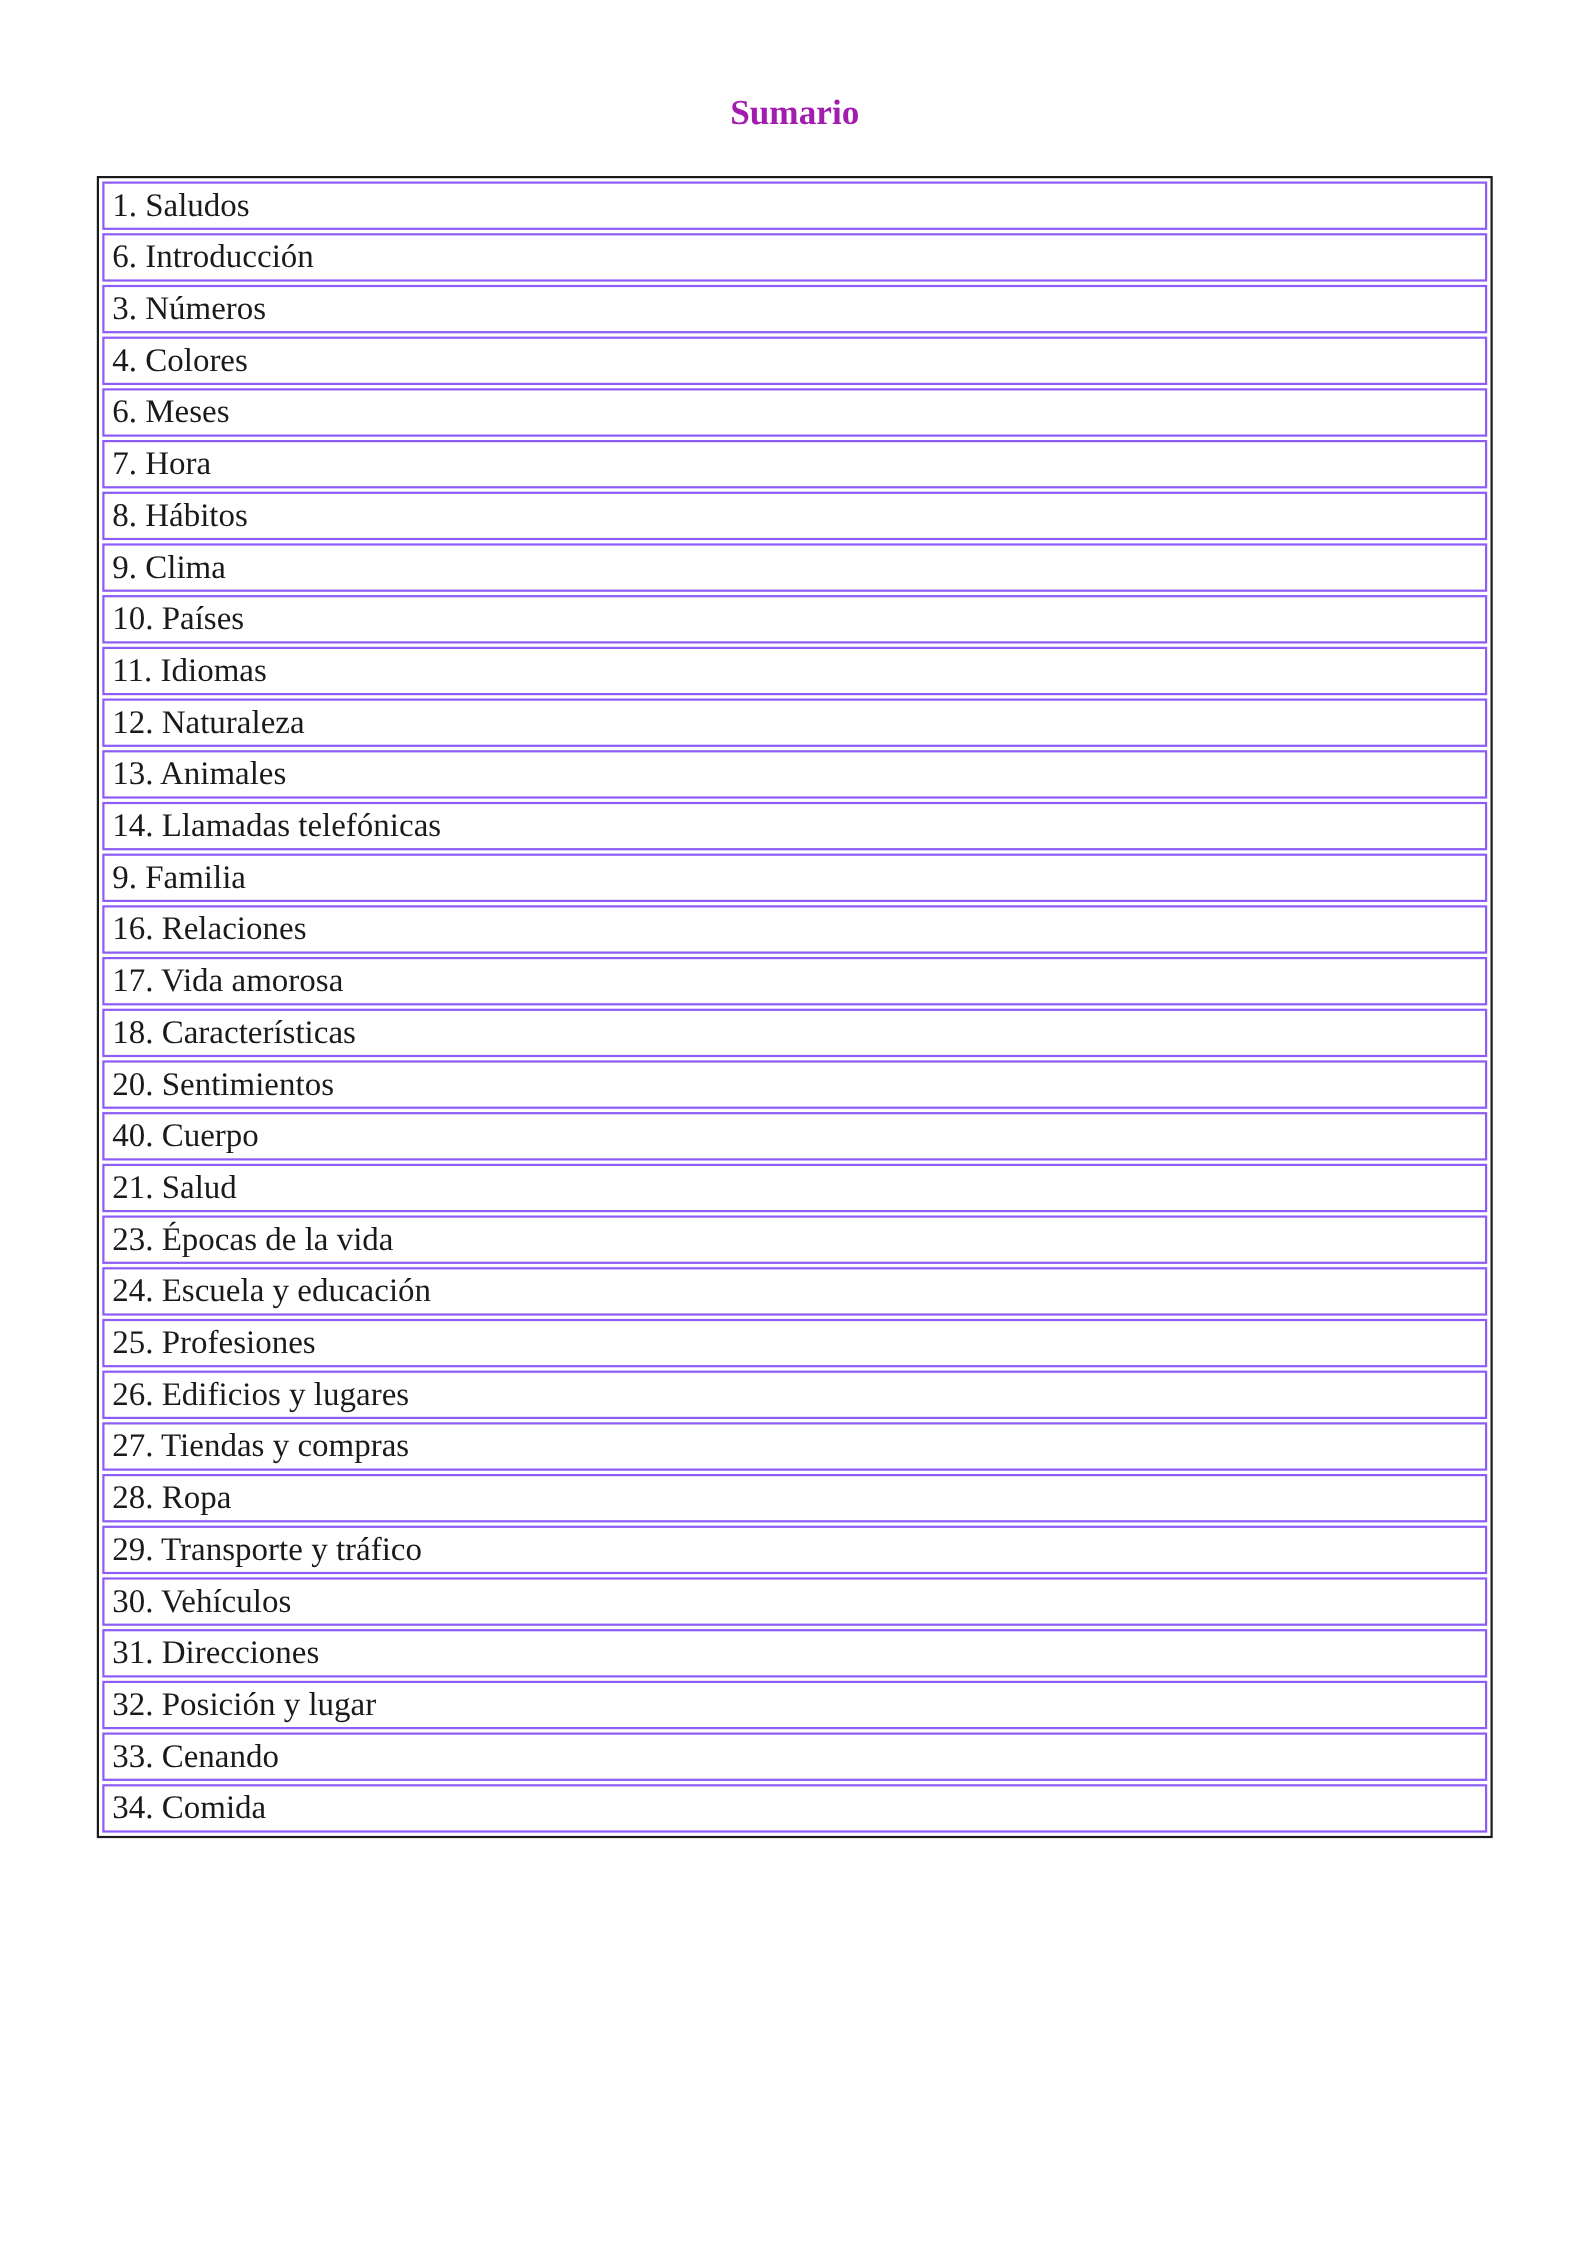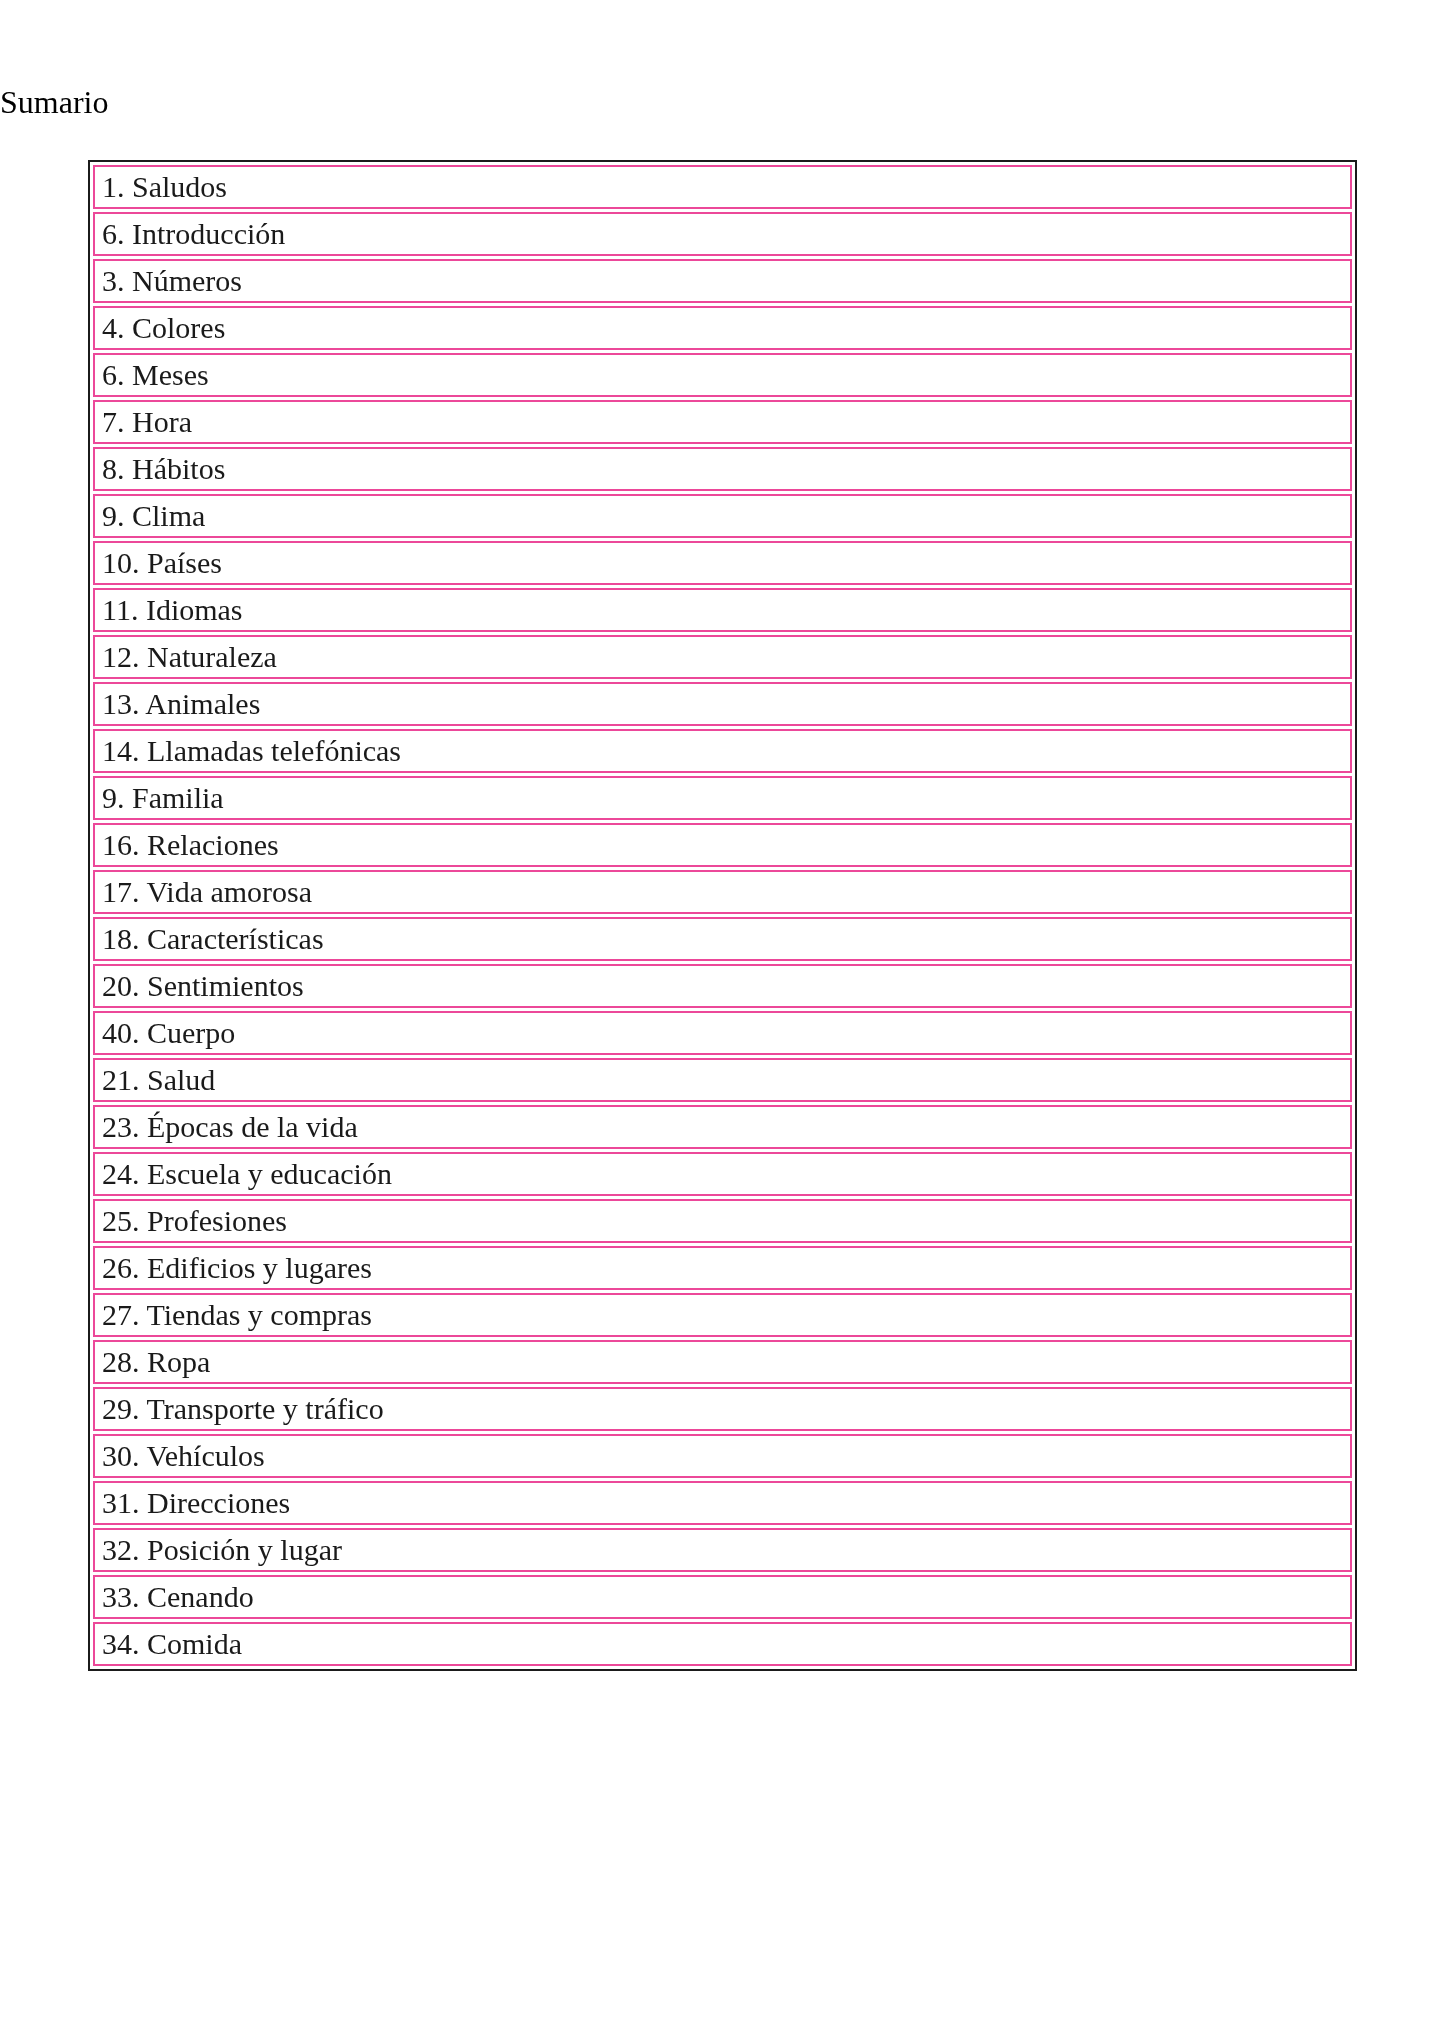--- a/index.html
+++ b/index.html
@@ -12,37 +12,38 @@
     width: 1445px;
     height: 2043px;
     background: #ffffff;
     overflow: hidden;
     font-family: "Liberation Serif", "DejaVu Serif", serif;
     color: #1a1a1a;
   }
   .title {
     margin: 0;
     padding-top: 84px;
+    text-align: center;
     font-family: "Liberation Serif", "DejaVu Serif", serif;
-    font-weight: 400;
+    font-weight: 700;
     font-size: 32px;
     line-height: 37px;
-    color: #000000;
+    color: #a21caf;
   }
   table.toc {
     margin: 39px auto 0 auto;
     width: 1269px;
     table-layout: fixed;
     border-collapse: separate;
     border-spacing: 3px;
     border: 2px solid #1b1b1b;
     background: #ffffff;
   }
   table.toc td {
-    border: 2px solid #ec4899;
+    border: 2px solid #8b5cf6;
     padding: 3px 6px 3px 7px;
     font-size: 30px;
     line-height: 34px;
     white-space: nowrap;
     overflow: hidden;
     background: #ffffff;
     color: #1a1a1a;
   }
 </style>
 </head>

